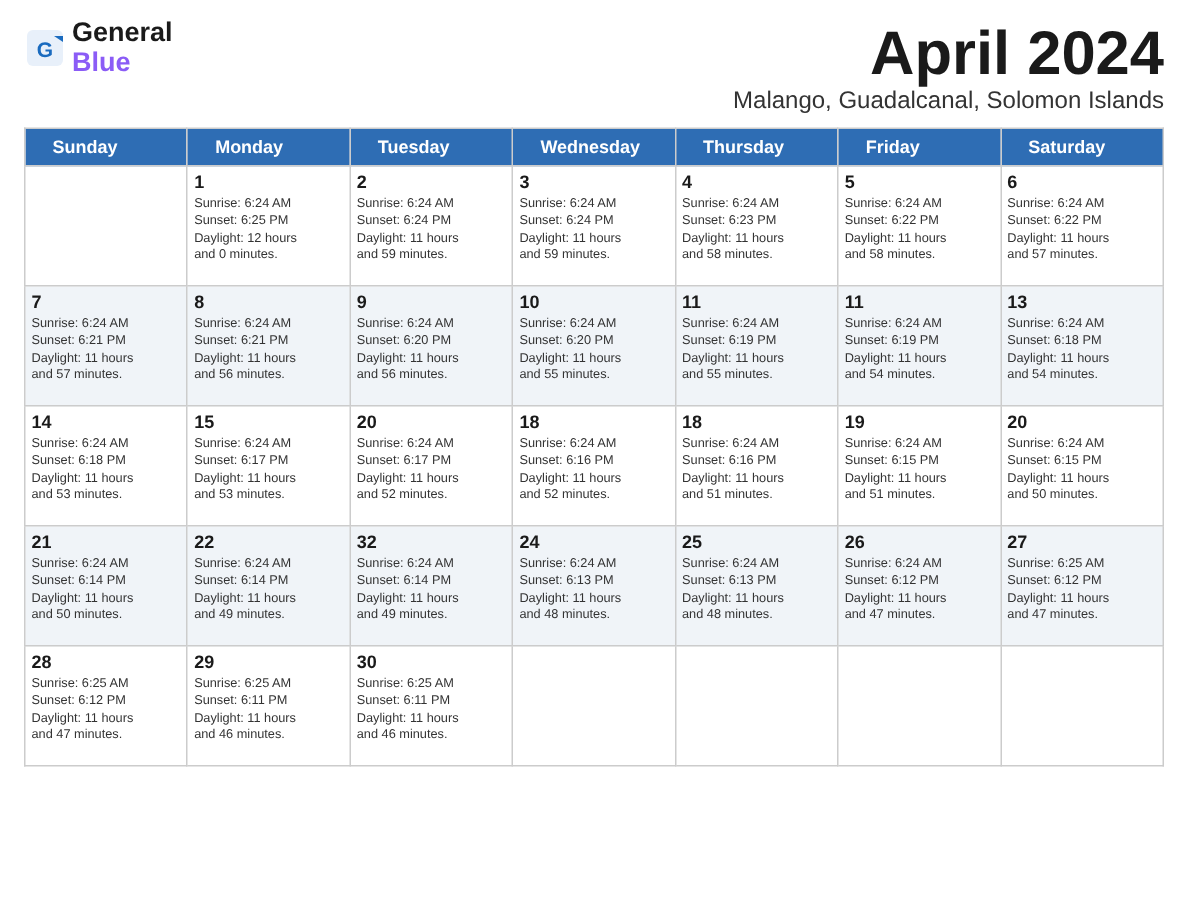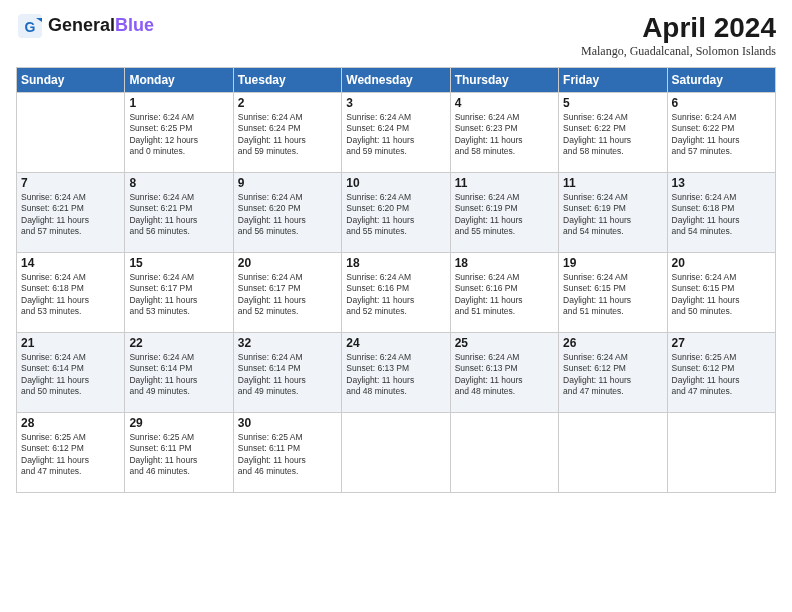--- a/index.html
+++ b/index.html
@@ -20,57 +20,56 @@
       justify-content: space-between;
       align-items: flex-start;
       margin-bottom: 8px;
     }
     .logo {
       display: flex;
       align-items: center;
     }
     .logo-text {
       display: flex;
-      flex-direction: row;
+      flex-direction: column;
       font-size: 18px;
       font-weight: bold;
       line-height: 1.1;
     }
     .logo-general { color: #1a1a1a; }
     .logo-blue { color: #8b5cf6; }
     .logo-icon {
       width: 28px;
       height: 28px;
       margin-right: 4px;
     }
     .title-block {
       text-align: right;
     }
     .month-title {
-      font-size: 28px;
+      font-size: 41px;
       font-weight: bold;
       color: #1a1a1a;
       text-align: right;
     }
     .location-title {
-      font-size: 12px;
+      font-size: 16px;
       color: #333;
-      font-family: Liberation Serif, serif;
     }
     .calendar {
       width: 100%;
       border-collapse: collapse;
       table-layout: fixed;
     }
     .calendar th {
       background-color: #2e6db4;
       color: #fff;
       font-size: 12px;
       font-weight: bold;
-      padding: 5px 4px;
+      padding: 5px 18px;
       text-align: left;
       border: 1px solid #ccc;
     }
     .calendar td {
       border: 1px solid #ccc;
       vertical-align: top;
       padding: 3px 4px;
       font-size: 9px;
       color: #333;
       height: 80px;

